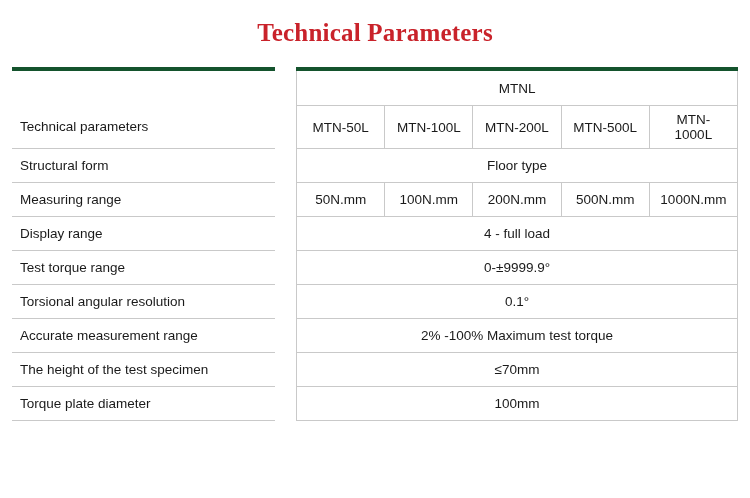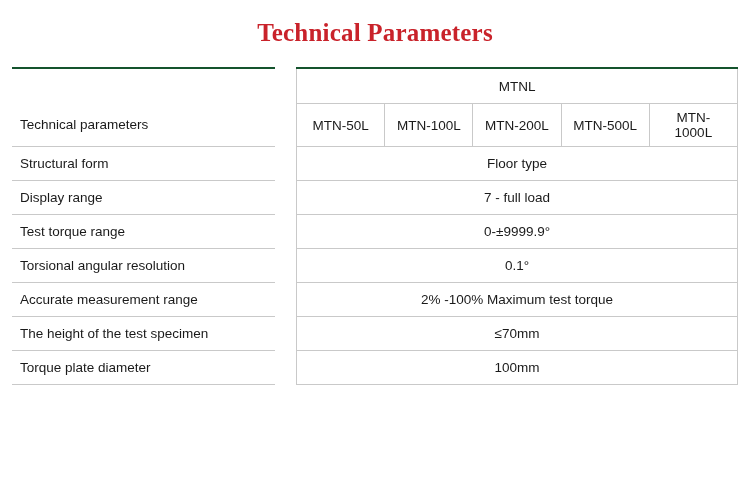--- a/index.html
+++ b/index.html
@@ -55,21 +55,21 @@
   }
   td.spacer {
     border-bottom: none !important;
     padding: 0;
     width: 22px;
   }
   td.val {
     text-align: center;
   }
   td.topline {
-    border-top: 2px solid #14532d;
+    border-top: 4px solid #14532d;
   }
   .vline {
     border-left: 1px solid #c9c9c9;
   }
   .vline-r {
     border-right: 1px solid #c9c9c9;
   }
   tr.head-row td {
     height: 22px;
   }
@@ -109,25 +109,34 @@
           <td class="val vline">MTN-500L</td>
           <td class="val vline vline-r">MTN-1000L</td>
         </tr>
 
         <tr>
           <td class="label">Structural form</td>
           <td class="spacer"></td>
           <td class="val vline vline-r" colspan="5">Floor type</td>
         </tr>
 
+        <tr>
+          <td class="label">Measuring range</td>
+          <td class="spacer"></td>
+          <td class="val vline">50N.mm</td>
+          <td class="val vline">100N.mm</td>
+          <td class="val vline">200N.mm</td>
+          <td class="val vline">500N.mm</td>
+          <td class="val vline vline-r">1000N.mm</td>
+        </tr>
 
         <tr>
           <td class="label">Display range</td>
           <td class="spacer"></td>
-          <td class="val vline vline-r" colspan="5">7 - full load</td>
+          <td class="val vline vline-r" colspan="5">4 - full load</td>
         </tr>
 
 
         <tr>
           <td class="label">Test torque range</td>
           <td class="spacer"></td>
           <td class="val vline vline-r" colspan="5">0-±9999.9°</td>
         </tr>
 
         <tr>

